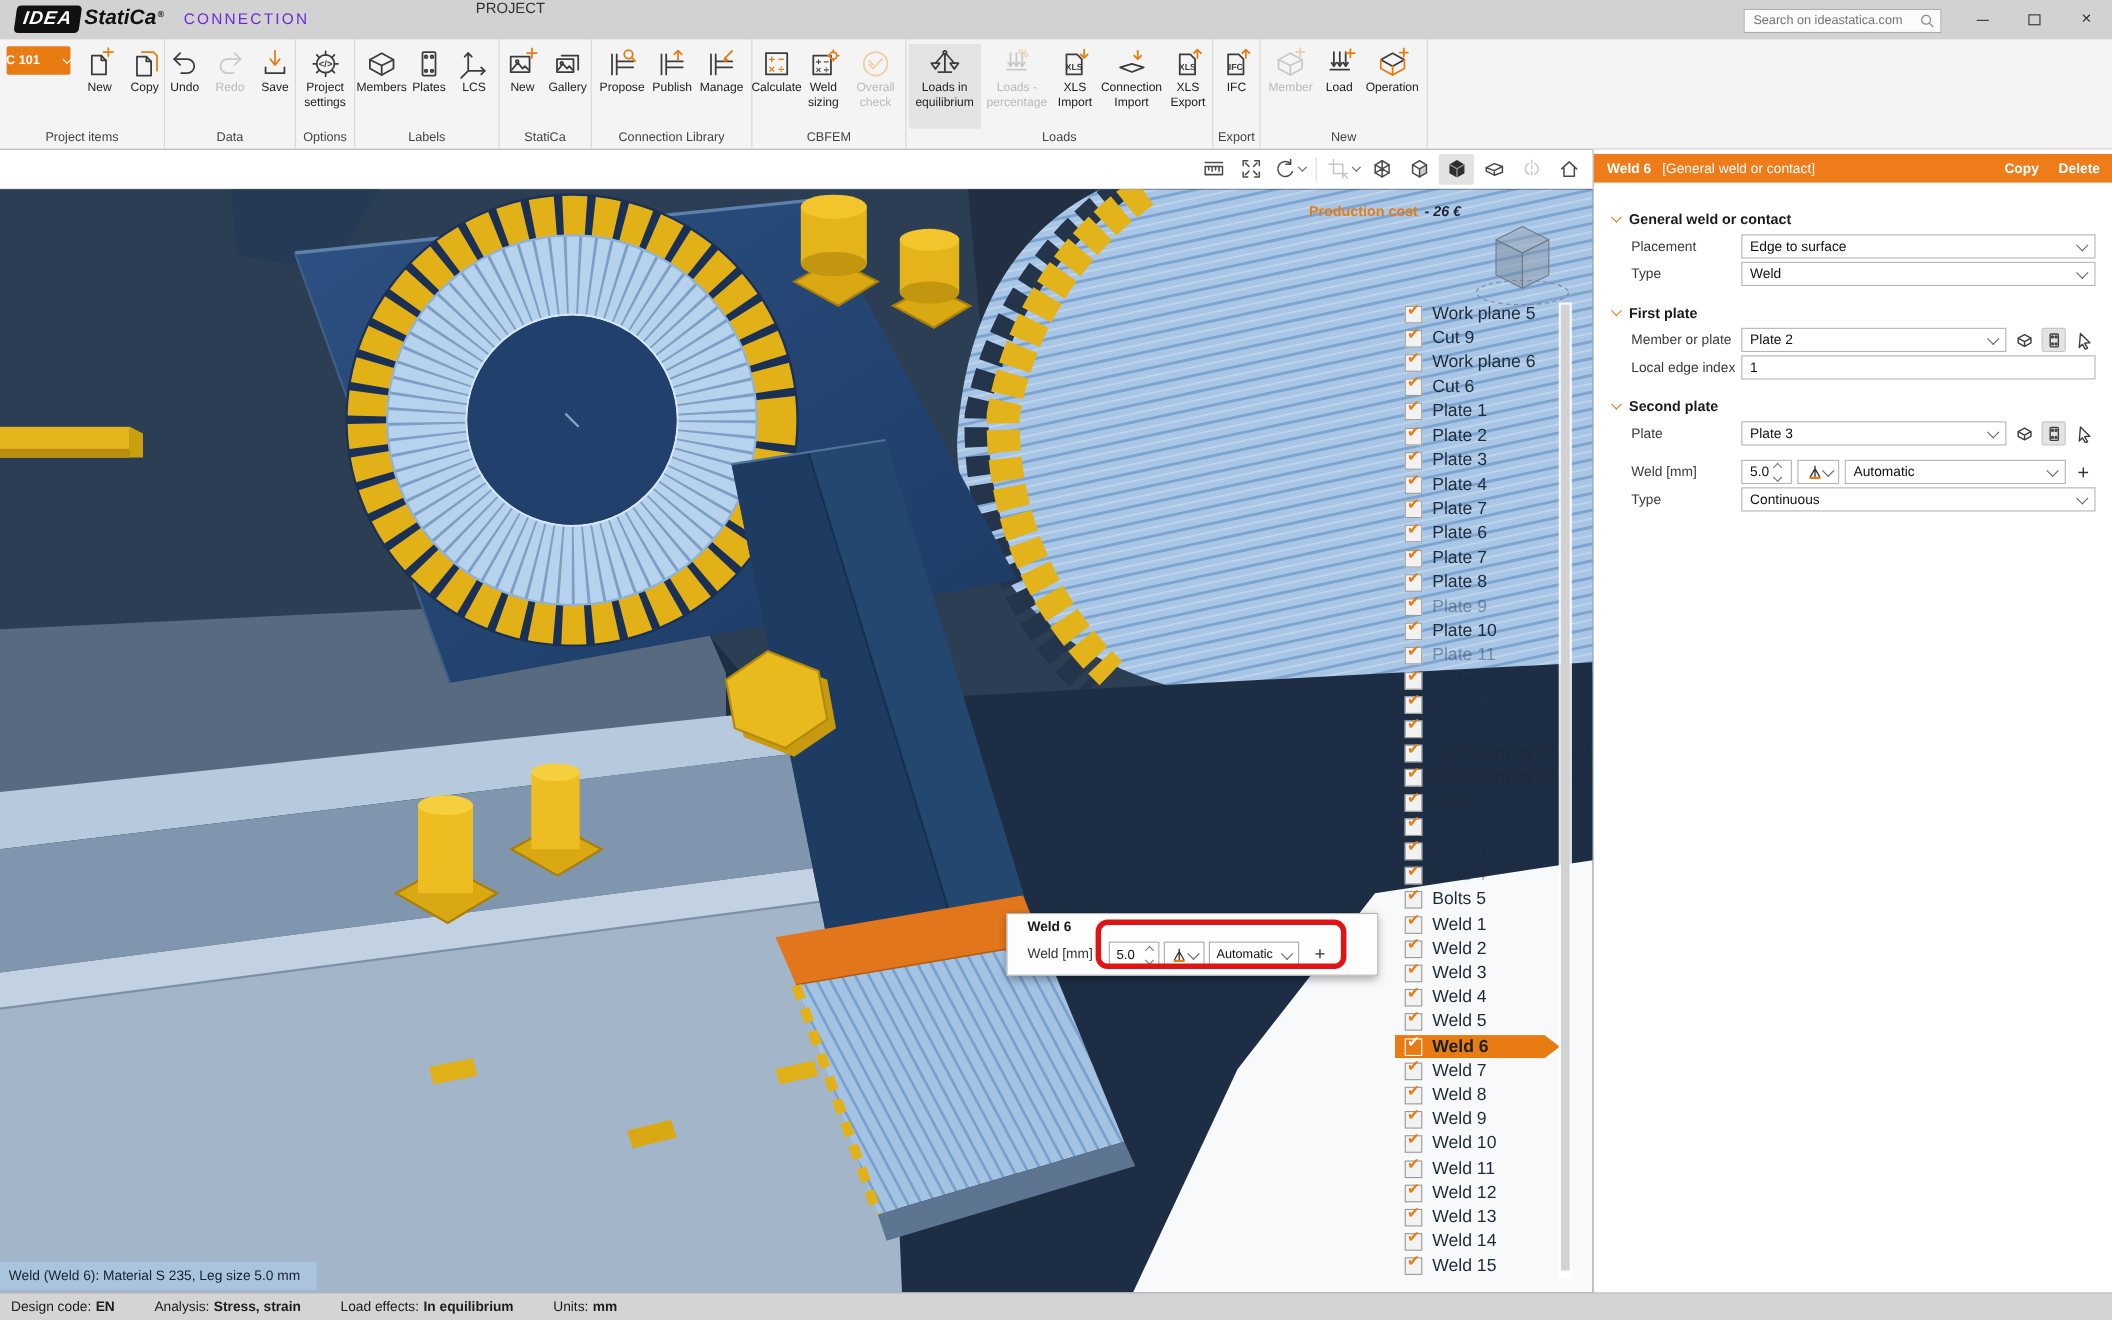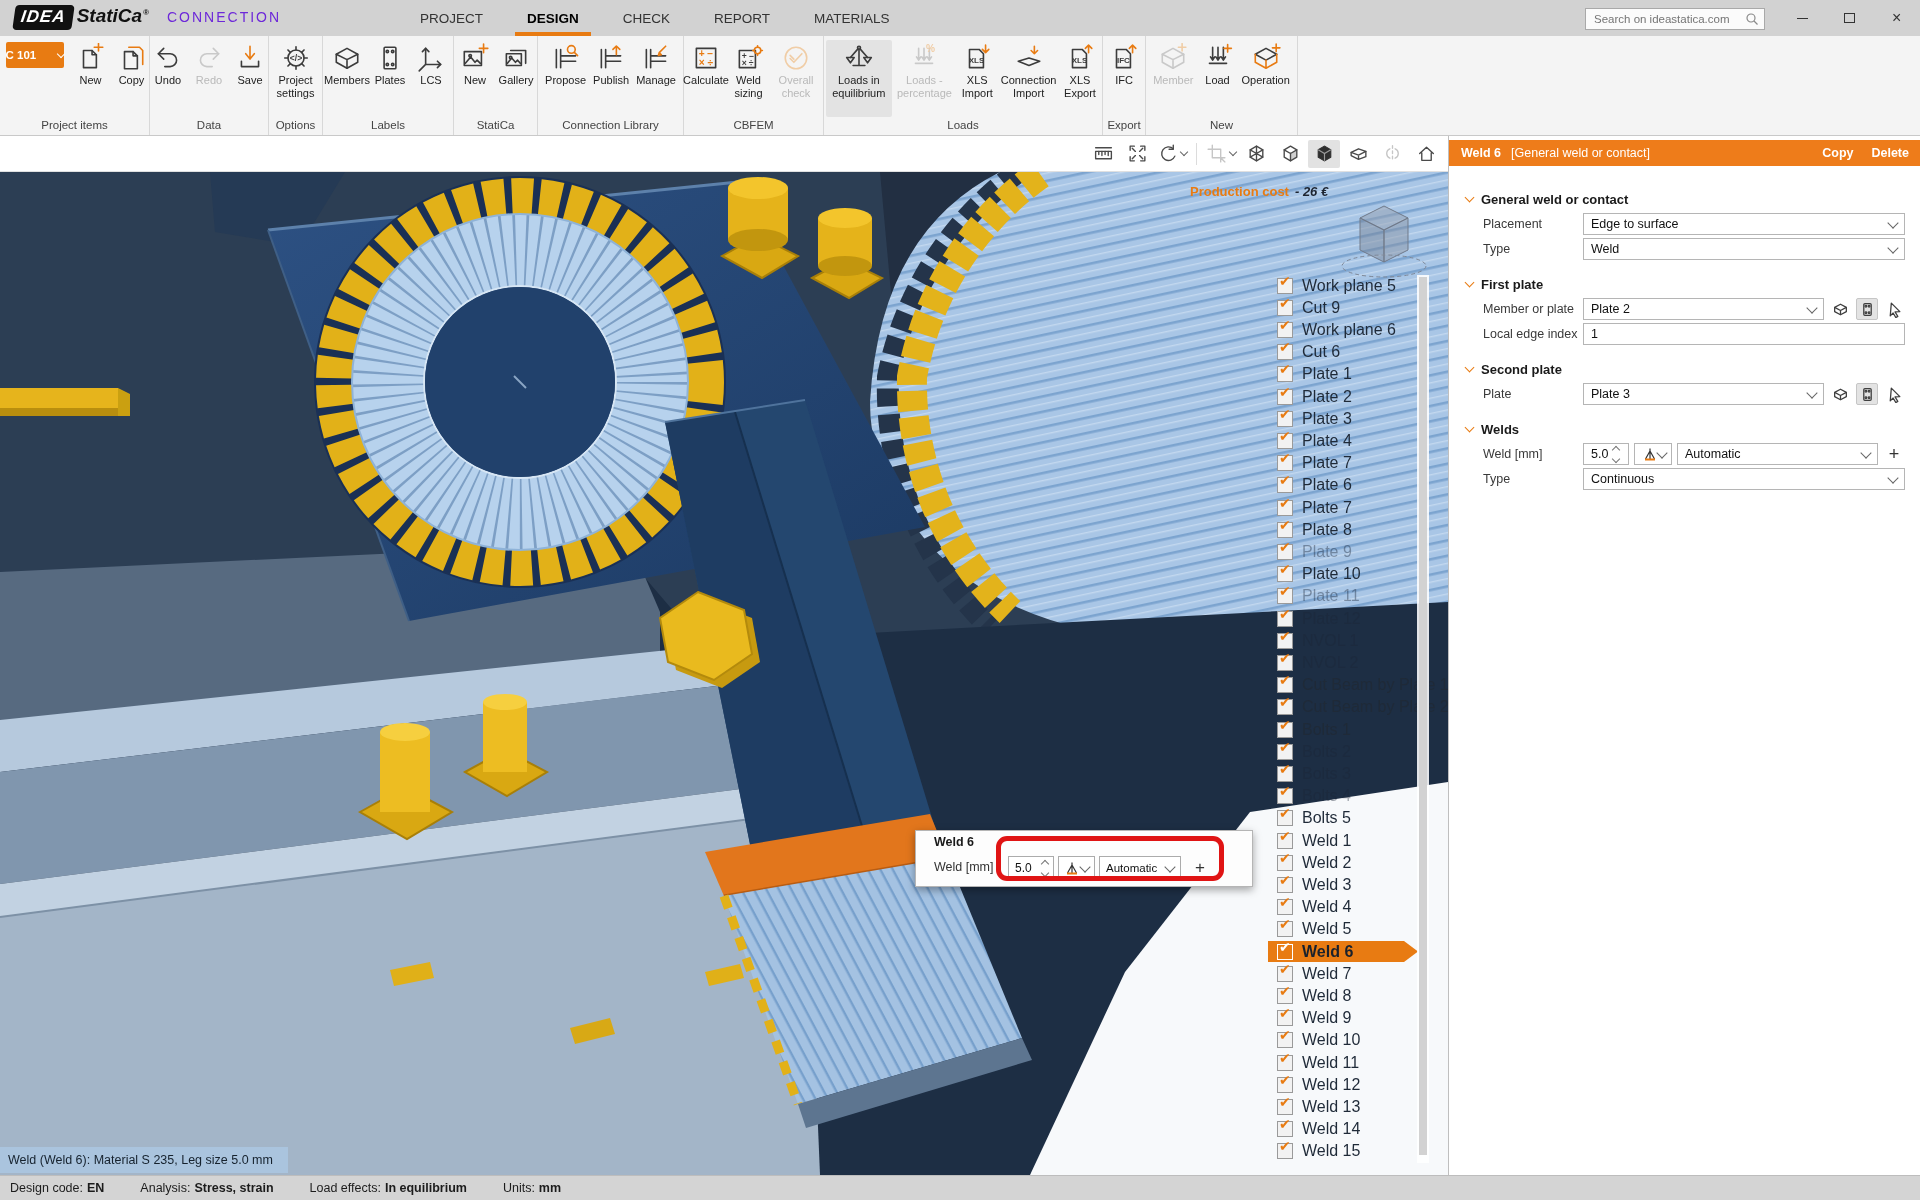--- a/index.html
+++ b/index.html
@@ -9,21 +9,21 @@
     background:#f4f4f4;-webkit-font-smoothing:antialiased;
   }
   
   #titlebar{position:absolute;left:0;top:0;width:1920px;height:36px;background:#d2d2d2;}
   .brand{position:absolute;left:14px;top:5px;display:flex;align-items:baseline;}
   .brand-box{background:#111;color:#fff;font-style:italic;font-weight:bold;font-size:17px;
     padding:2px 7px 3px;border-radius:4px;transform:skewX(-8deg);letter-spacing:1px;}
   .brand-statica{font-style:italic;font-weight:bold;font-size:19px;color:#111;margin-left:4px;}
   .brand-reg{font-size:8px;color:#111;vertical-align:super;margin-left:1px;}
   .brand-module{font-size:14px;color:#6d28d9;letter-spacing:2px;margin-left:18px;}
-  #menu-tabs{position:absolute;left:420px;top:0;height:36px;display:flex;gap:44px;align-items:flex-end;}
+  #menu-tabs{position:absolute;left:420px;top:0;height:36px;display:flex;gap:44px;align-items:flex-end;flex-direction:column;}
   .tab{font-size:13.5px;color:#333;position:relative;height:36px;display:flex;align-items:center;cursor:default;}
   .tab.active{font-weight:bold;color:#000;}
   .tab.active::after{content:"";position:absolute;left:-12px;right:-12px;bottom:0;height:4px;background:#e87b12;}
   #search-box{position:absolute;left:1585px;top:8px;width:178px;height:20px;background:#fbfbfb;
     border:1px solid #a9a9a9;display:flex;align-items:center;}
   #search-box input{border:none;outline:none;background:transparent;font-size:11.5px;color:#555;
     padding:0 4px 0 8px;width:146px;font-family:inherit;}
   #search-box svg{flex:none;}
   #win-controls{position:absolute;right:0;top:0;height:36px;display:flex;}
   .win-btn{width:47px;height:36px;display:flex;align-items:center;justify-content:center;color:#333;}
@@ -1027,24 +1027,20 @@
             </svg>
           </span>
           <span class="pic-btn">
             <svg class="mic" viewBox="0 0 16 16">
               <path class="ln" d="M5 2l8 8-4.5.3 2.6 4.2-1.8 1.1-2.6-4.3L4 14z"></path>
             </svg>
           </span>
         </div>
       </div>
       <div class="sec">
-        <div class="sec-h">
-          <span class="schev"></span>
-          <span class="sec-t">Welds</span>
-        </div>
         <div class="prow">
           <span class="plabel">Weld [mm]</span>
           <div class="pfield pfix" style="width: 46px;">
             <span>5.0</span>
             <span class="spin-ar">
               <b class="up"></b>
               <b class="dn"></b>
             </span>
           </div>
           <div class="pfield pfix" style="width: 38px;">

